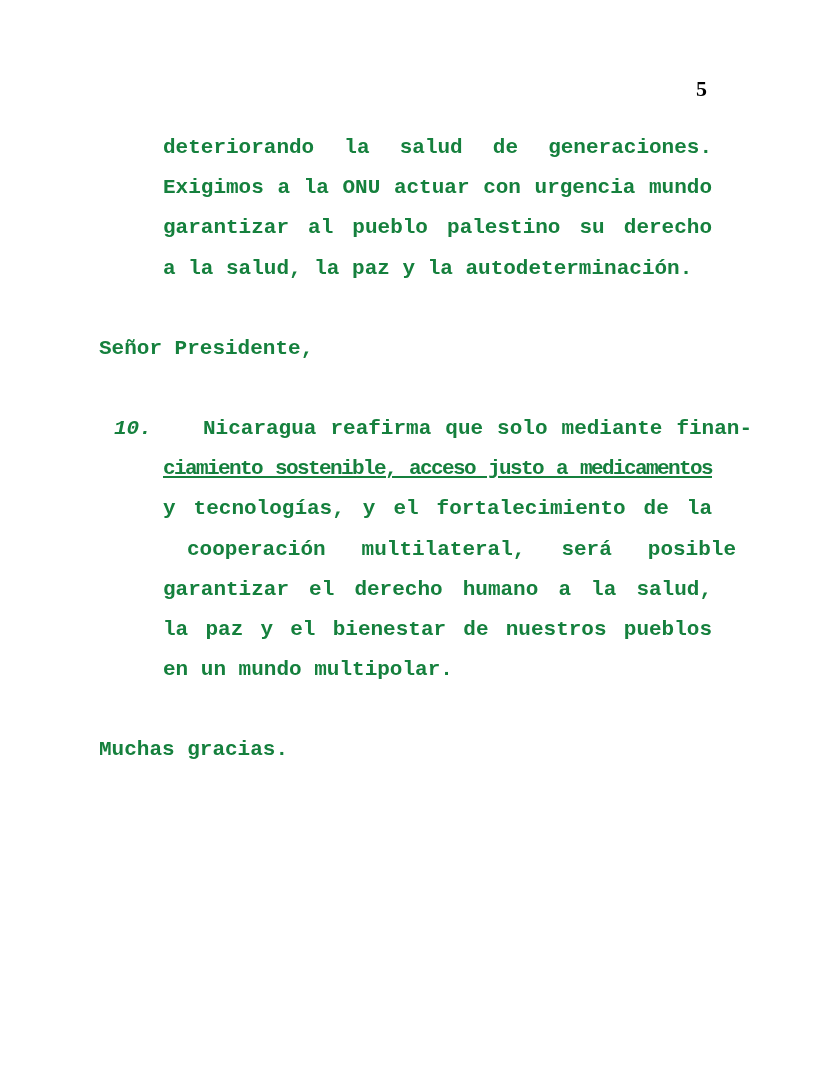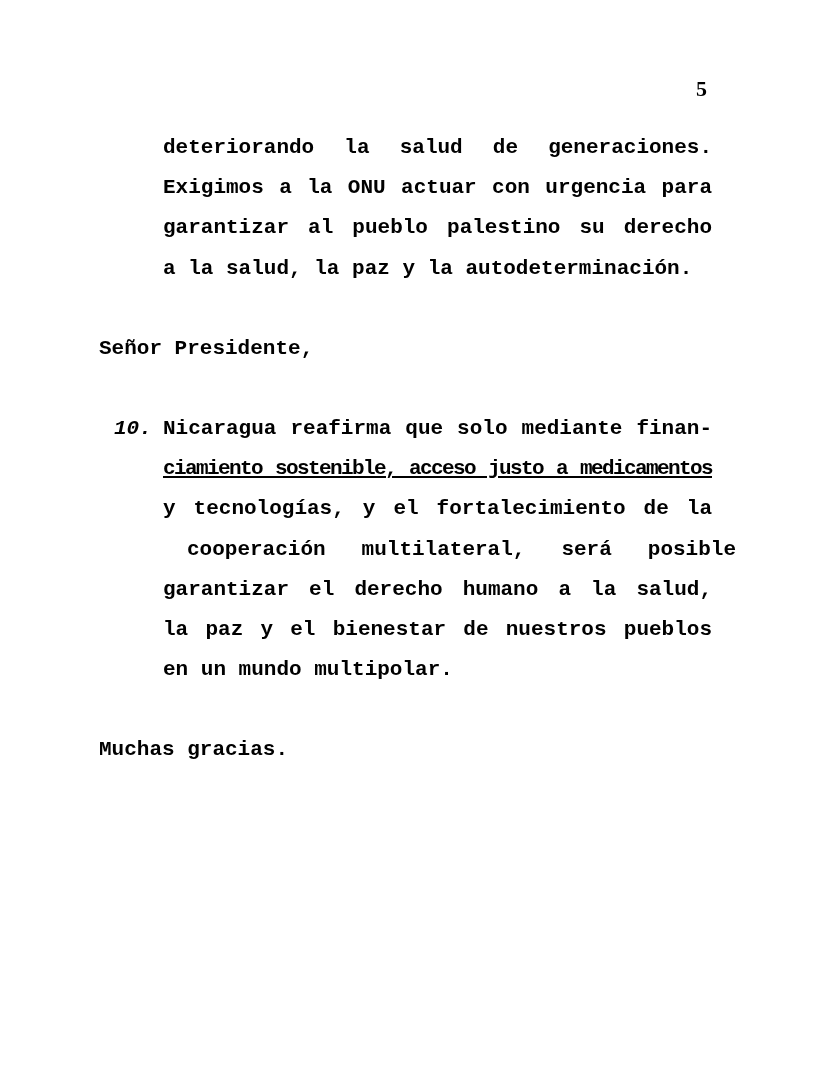--- a/index.html
+++ b/index.html
@@ -5,48 +5,48 @@
   html, body { margin: 0; padding: 0; background: #ffffff; }
   body { width: 825px; height: 1068px; position: relative; overflow: hidden; }
   .page-number {
     position: absolute; left: 696px; top: 76px;
     font-family: "Liberation Serif", "DejaVu Serif", serif;
     font-weight: bold; font-size: 22px; color: #000;
   }
   .line {
     position: absolute;
     font-family: "Liberation Mono", "DejaVu Sans Mono", monospace;
-    font-weight: bold; font-size: 21px; color: #000000;
+    font-weight: bold; font-size: 21px; color: #15803d;
     white-space: nowrap; line-height: 26px;
   }
   .just {
     text-align: justify; text-align-last: justify; white-space: normal;
   }
   .indent { left: 163px; width: 549px; }
   .flush { left: 99px; }
   .num { left: 114px; font-style: italic; }
 </style>
 </head>
 <body>
 
 <div>
   <div class="page-number">5</div>
 
   <div>
     <div class="line indent just" style="top:135px;">deteriorando la salud de generaciones.</div>
-    <div class="line indent just" style="top:175px;">Exigimos a la ONU actuar con urgencia para</div>
+    <div class="line indent just" style="top:175px;">Exigimos a la ONU actuar con urgencia mundo</div>
     <div class="line indent just" style="top:215px;">garantizar al pueblo palestino su derecho</div>
     <div class="line indent" style="top:256px;">a la salud, la paz y la autodeterminación.</div>
   </div>
 
   <div class="line flush" style="top:336px;">Señor Presidente,</div>
 
   <div>
     <div class="line num" style="top:416px;">10.</div>
-    <div class="line indent just" style="top:416px;">Nicaragua reafirma que solo mediante finan-</div>
+    <div class="line indent just" style="top:416px;margin-left:40px;">Nicaragua reafirma que solo mediante finan-</div>
     <div class="line indent just" style="top:456px; letter-spacing:-1.6px;text-decoration:underline;">ciamiento sostenible, acceso justo a medicamentos</div>
     <div class="line indent just" style="top:496px;">y tecnologías, y el fortalecimiento de la</div>
     <div class="line indent just" style="top:537px;margin-left:24px;">cooperación multilateral, será posible</div>
     <div class="line indent just" style="top:577px;">garantizar el derecho humano a la salud,</div>
     <div class="line indent just" style="top:617px;">la paz y el bienestar de nuestros pueblos</div>
     <div class="line indent" style="top:657px;">en un mundo multipolar.</div>
   </div>
 
   <div class="line flush" style="top:737px;font-family:Liberation Mono, monospace;">Muchas gracias.</div>
 </div>

